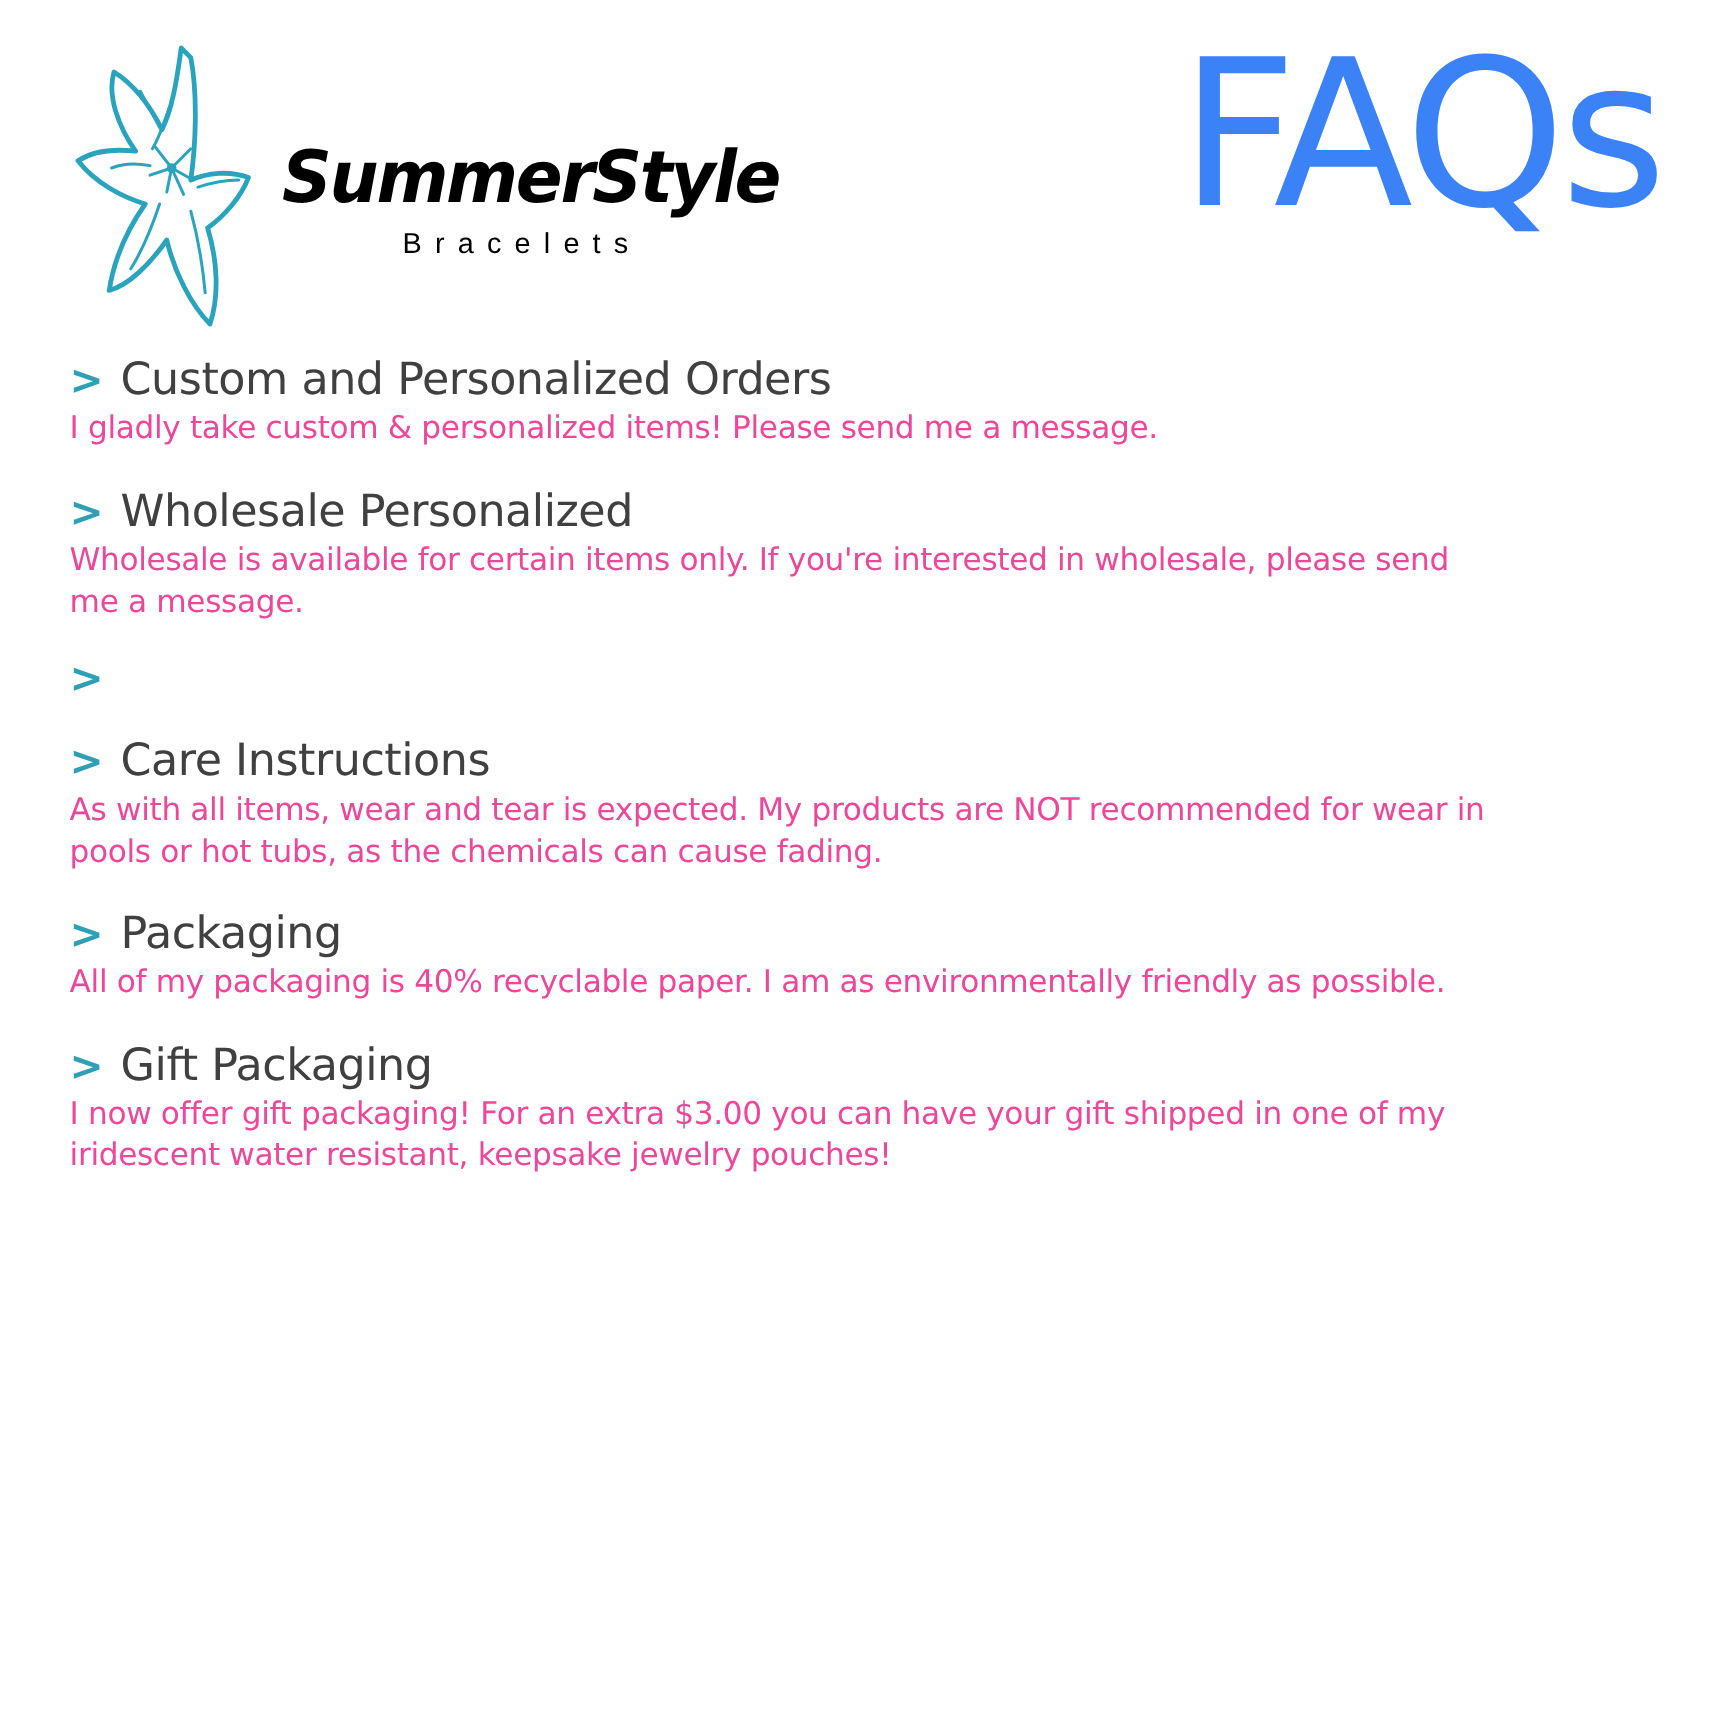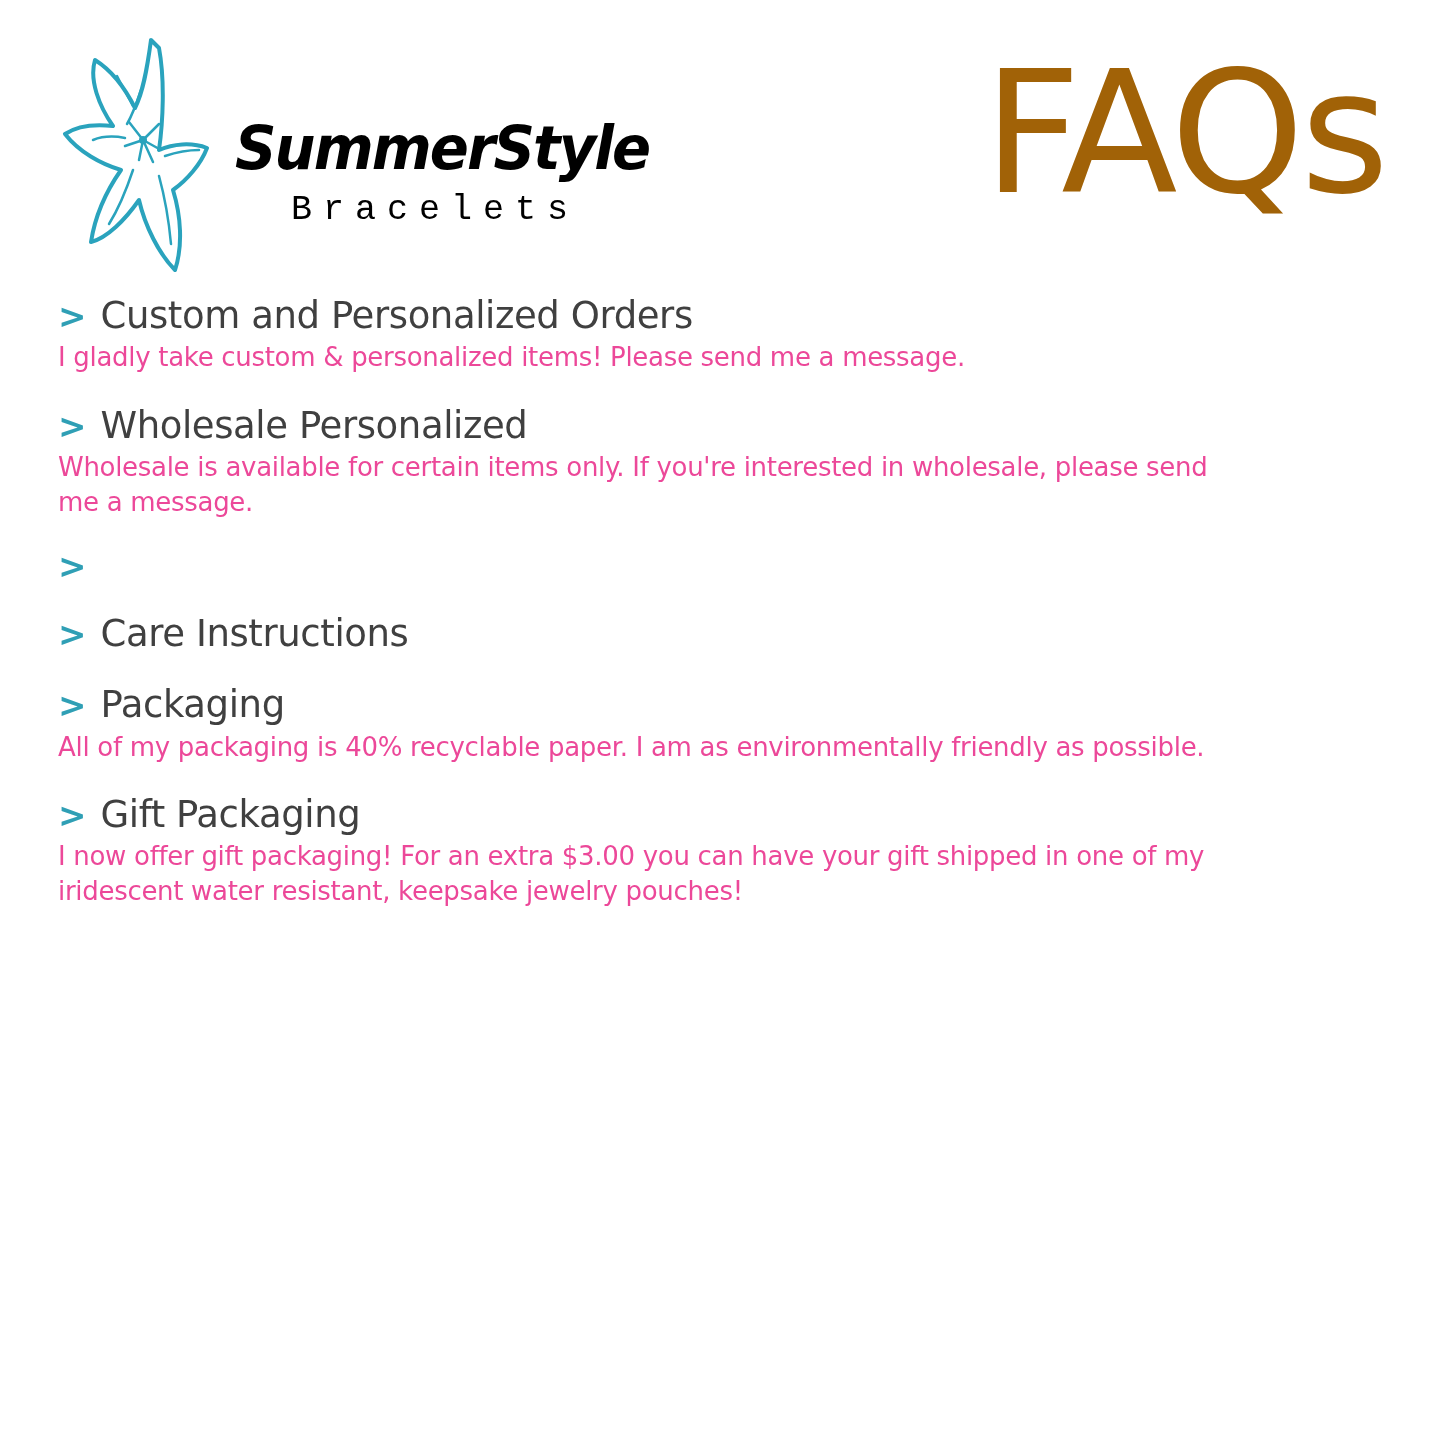--- a/index.html
+++ b/index.html
@@ -62,37 +62,37 @@
     letter-spacing: -2px;
     color: #000000;
     line-height: 1;
     white-space: nowrap;
     transform: scaleX(0.96);
     transform-origin: left center;
   }
 
   .brand-sub {
     margin-top: 12px;
-    font-family: Liberation Mono, monospace;
-    font-size: 35px;
+    font-family: Liberation Sans, sans-serif;
+    font-size: 24px;
     letter-spacing: 11px;
     color: #000000;
     text-align: center;
     width: 400px;
     white-space: nowrap;
   }
 
   .faq-title {
     position: absolute;
     right: 60px;
-    top: 48px;
+    top: 28px;
     font-family: "DejaVu Sans", sans-serif;
     font-size: 170px;
     line-height: 1;
-    color: #a16207;
+    color: #3b82f6;
     letter-spacing: -4px;
     font-weight: 400;
     white-space: nowrap;
   }
 
   
   .content {
     position: absolute;
     top: 295px;
     left: 58px;
@@ -191,20 +191,21 @@
       <div class="faq-q">
         <span class="chev">&gt;</span>
       </div>
     </div>
 
     <div class="faq-item">
       <div class="faq-q">
         <span class="chev">&gt;</span>
         <span class="q-text">Care Instructions</span>
       </div>
+      <div class="a-text">As with all items, wear and tear is expected. My products are NOT recommended for wear in pools or hot tubs, as the chemicals can cause fading.</div>
     </div>
 
     <div class="faq-item">
       <div class="faq-q">
         <span class="chev">&gt;</span>
         <span class="q-text">Packaging</span>
       </div>
       <div class="a-text">All of my packaging is 40% recyclable paper. I am as environmentally friendly as possible.</div>
     </div>
 

